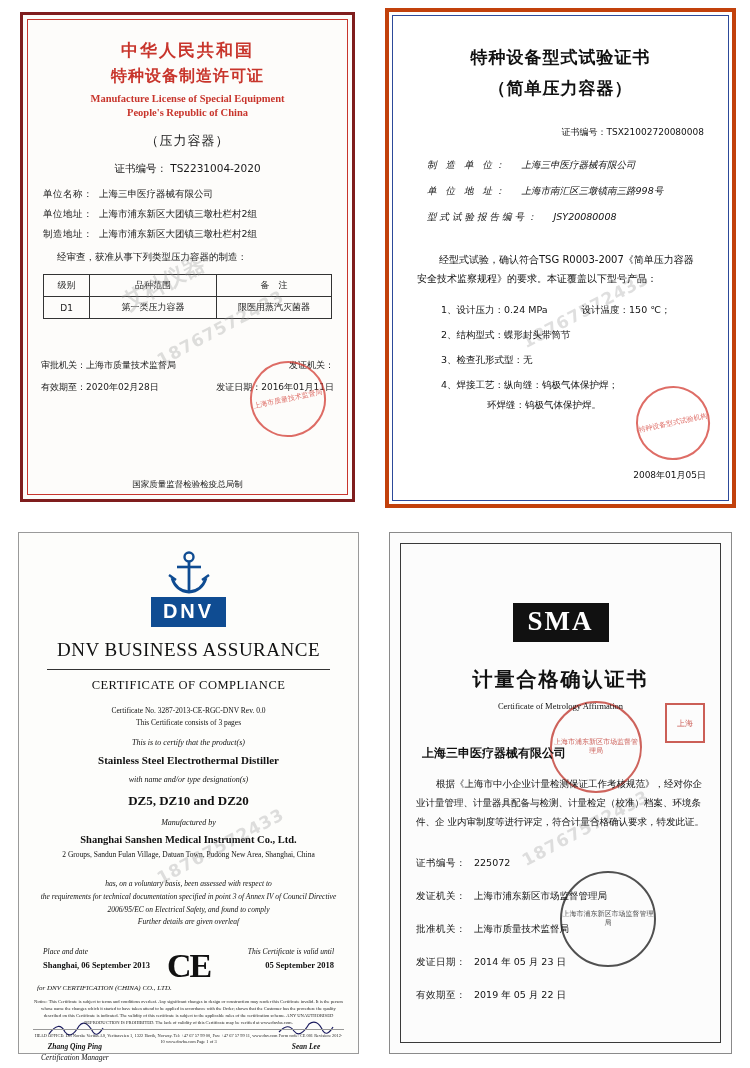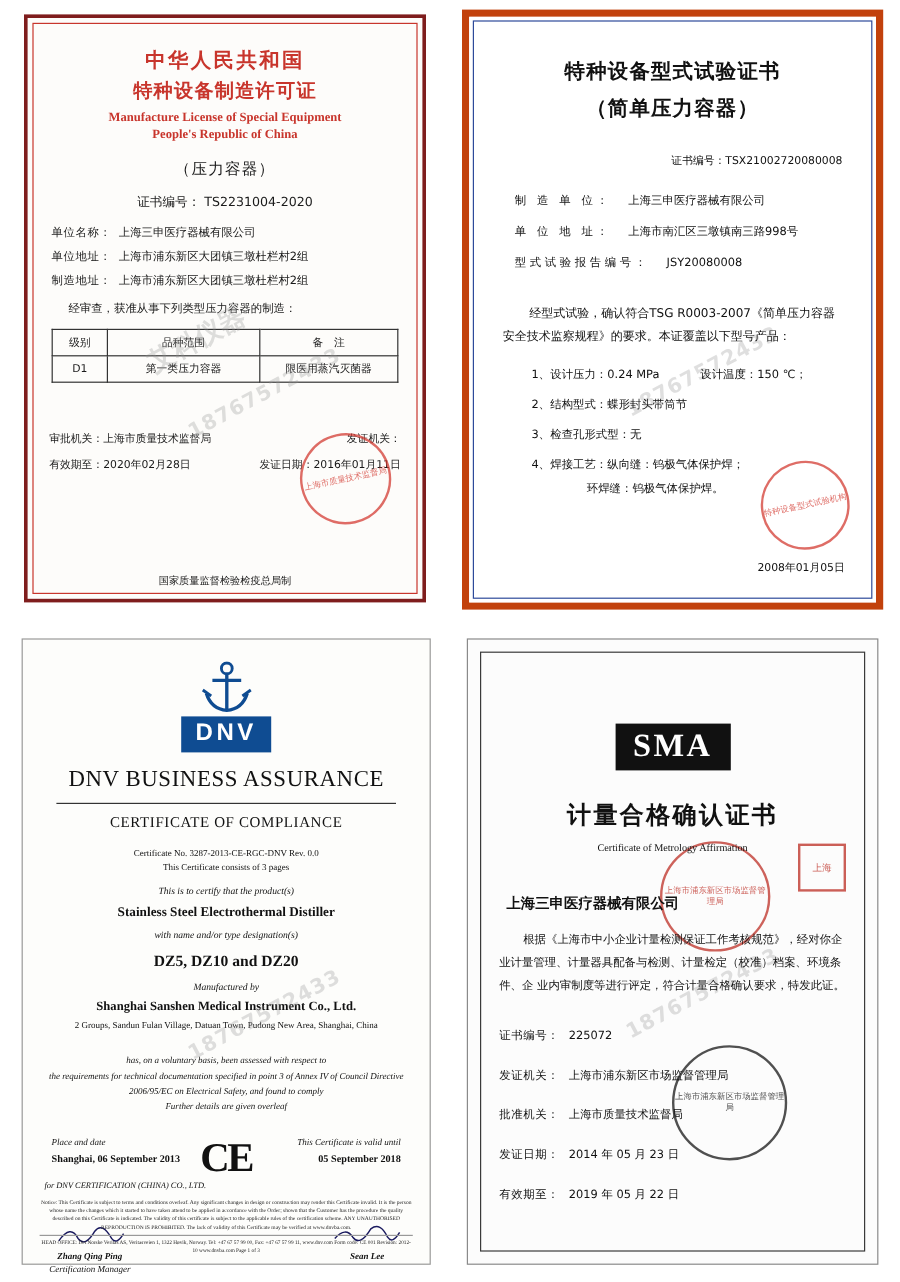--- a/index.html
+++ b/index.html
@@ -120,21 +120,21 @@
     white-space: nowrap;
     pointer-events: none;
     font-family: "DejaVu Sans", sans-serif;
   }
   .wm.small { font-size: 17px; letter-spacing: 1px; }
 
   
   .c2 { padding: 8px 14px 10px 10px; }
   .c2-frame {
     width: 100%; height: 100%;
-    border: 6px solid #c2410c;
+    border: 4px solid #c2410c;
     background: #ffffff;
     position: relative;
     padding: 16px 22px;
   }
   .c2-frame:before {
     content: ""; position: absolute; left: 0; top: 0; right: 0; bottom: 0;
     border: 3px solid #ffffff;
     pointer-events: none;
   }
   .c2-frame:after {
@@ -153,21 +153,21 @@
     letter-spacing: 1px; margin-top: 8px;
     font-family: "DejaVu Sans", sans-serif;
   }
   .c2-certno {
     text-align: right; font-size: 9px; color: #111; margin-top: 26px; padding-right: 6px;
     font-family: "DejaVu Sans", sans-serif;
   }
   .c2-rows { margin-top: 20px; padding-left: 16px; }
   .c2-row {
     font-size: 9.5px; color: #111; margin-bottom: 13px;
-    font-family: "DejaVu Sans", sans-serif; white-space: nowrap;
+    font-family: "DejaVu Sans", sans-serif; white-space: nowrap; font-style: italic;
   }
   .c2-row .lbl { letter-spacing: 3px; }
   .c2-row .val { margin-left: 14px; }
   .c2-para {
     font-size: 10px; color: #111; margin-top: 26px; line-height: 1.9;
     padding: 0 6px;
     font-family: "DejaVu Sans", sans-serif;
   }
   .c2-para .ind { display: block; text-indent: 22px; }
   .c2-list { margin-top: 16px; padding-left: 30px; }

